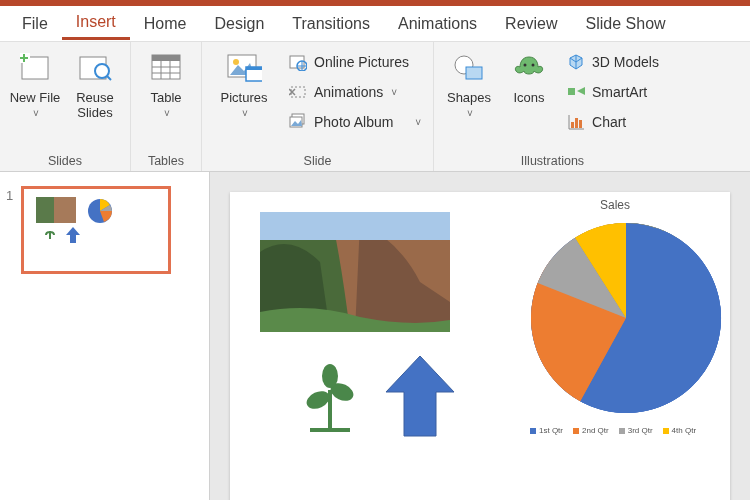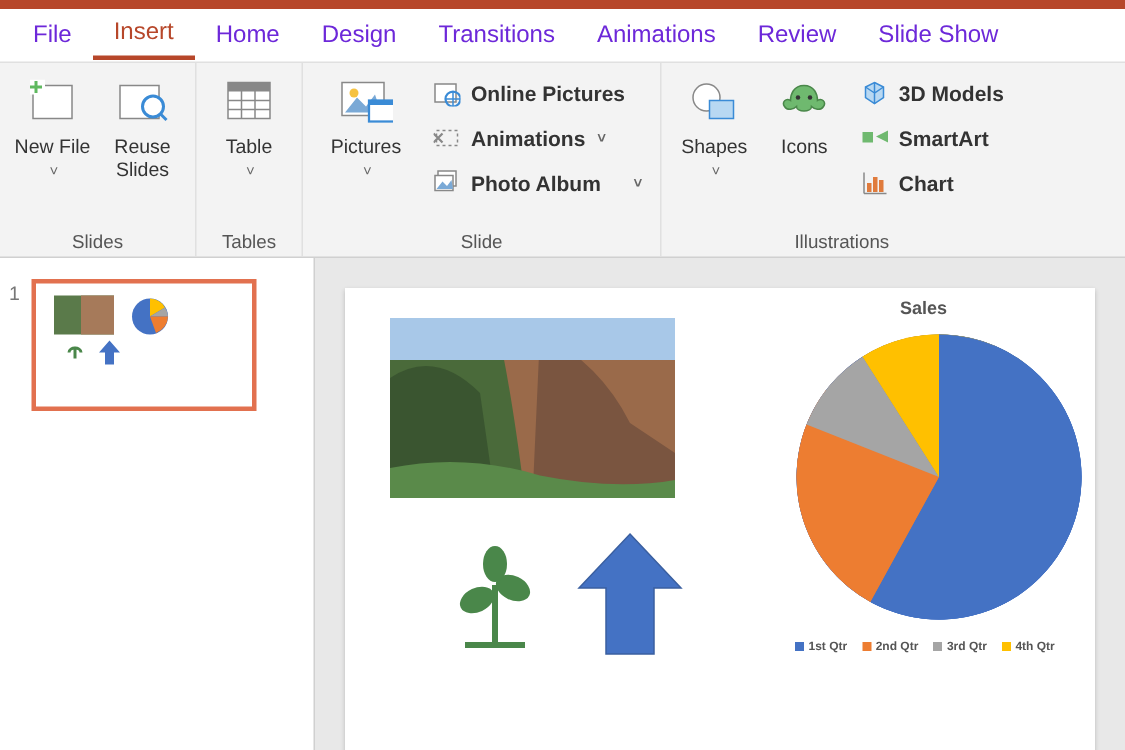--- a/index.html
+++ b/index.html
@@ -1,37 +1,37 @@
 <!DOCTYPE html>
 <html><head>
 <meta charset="utf-8">
 <style>
 * { box-sizing: border-box; margin: 0; padding: 0; font-family: "Segoe UI", Arial, sans-serif; }
 body { width: 750px; height: 500px; background: #fff; overflow: hidden; font-size: 13px; color: #333; }
 .titlebar { height: 6px; background: #b7472a; }
 .tabstrip { display: flex; align-items: center; gap: 0; padding: 0 8px; height: 36px; background: #fff; border-bottom: 1px solid #e0e0e0; }
-.tab { padding: 6px 14px 6px; font-size: 16px; color: #6d28d9; cursor: pointer; }
+.tab { padding: 6px 14px 6px; font-size: 16px; color: #404040; cursor: pointer; }
 .tab.active { color: #b7472a; border-bottom: 3px solid #b7472a; font-weight: 400; }
 .ribbon { display: flex; height: 130px; background: #f3f3f3; border-bottom: 1px solid #d0d0d0; }
 .group { display: flex; flex-direction: column; border-right: 1px solid #e0e0e0; padding: 4px 6px 0; }
 .group-body { flex: 1; display: flex; align-items: flex-start; gap: 2px; }
 .group-label { text-align: center; font-size: 12.5px; color: #555; padding: 3px 0 3px; }
 .bigbtn { display: flex; flex-direction: column; align-items: center; justify-content: flex-start; width: 58px; height: 92px; padding: 4px 2px; cursor: pointer; }
 .bigbtn .icon { width: 36px; height: 36px; display: flex; align-items: center; justify-content: center; }
 .bigbtn .lbl { font-size: 13px; text-align: center; line-height: 15px; margin-top: 4px; }
-.smallbtn-col { display: flex; flex-direction: column; gap: 2px; padding-top: 2px; font-weight: bold; }
+.smallbtn-col { display: flex; flex-direction: column; gap: 2px; padding-top: 2px; }
 .smallbtn { display: flex; align-items: center; gap: 6px; padding: 3px 6px; font-size: 14px; cursor: pointer; height: 28px; }
 .smallbtn .icon { width: 20px; height: 20px; display:flex;align-items:center;justify-content:center; }
 .chev { font-size: 10px; color: #666; margin-left: 2px; }
 .workspace { display: flex; height: calc(500px - 6px - 36px - 130px); background: #e8e8e8; }
 .thumbpanel { width: 210px; background: #fff; border-right: 1px solid #d0d0d0; padding: 14px 6px; }
 .thumbrow { display: flex; gap: 8px; }
 .thumbnum { font-size: 13px; color: #777; padding-top: 2px; }
 .thumb { width: 150px; height: 88px; border: 3px solid #e2714f; background: #fff; position: relative; cursor:pointer;}
-.slidearea { flex: 1; display: flex; align-items: flex-start; justify-content: center; padding: 20px 20px 0; overflow:hidden;font-weight:bold;}
+.slidearea { flex: 1; display: flex; align-items: flex-start; justify-content: center; padding: 20px 20px 0; overflow:hidden;}
 .slide { width: 520px; height: 310px; background: #fff; box-shadow: 0 1px 3px rgba(0,0,0,0.2); position: relative; }
 .legend { display:flex; gap:10px; font-size:8px; color:#555; }
 .legend .dot { width:6px;height:6px;display:inline-block;margin-right:3px;border-radius:0;}
 .legend .it{display:flex;align-items:center;}
 </style>
 </head>
 <body>
 
 <div class="titlebar"></div>
 

